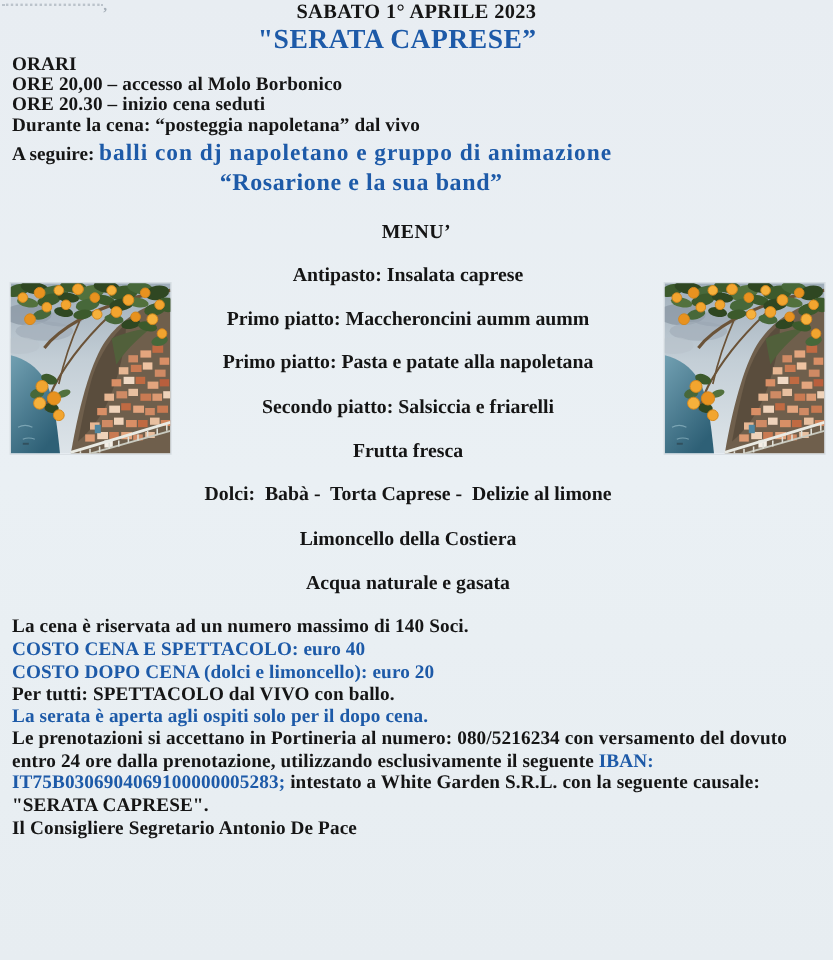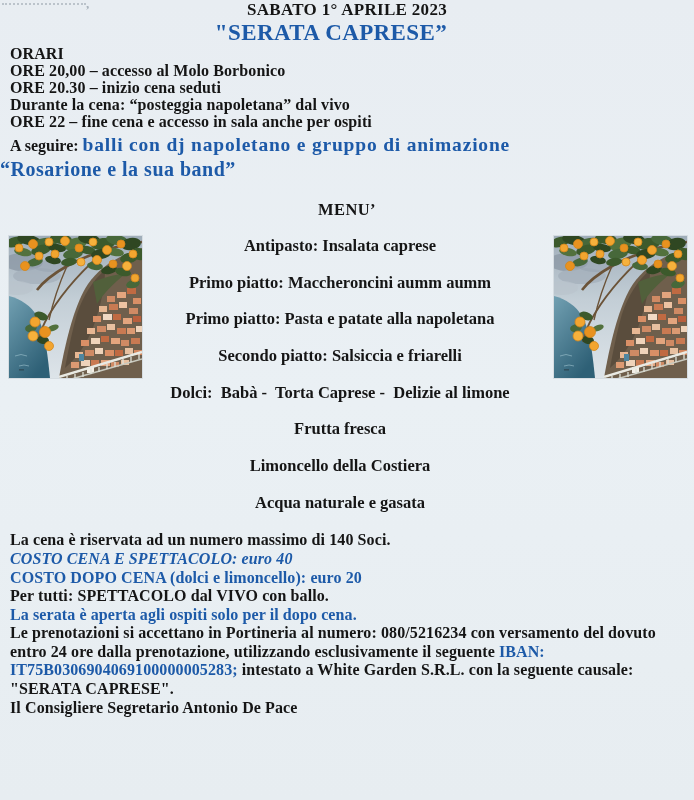--- a/index.html
+++ b/index.html
@@ -17,21 +17,21 @@
   .artifact{position:absolute;top:3px;left:2px;width:84px;border-top:2px dotted #98a2ad;opacity:.55}
   .artifact-comma{position:absolute;top:-4px;left:86px;color:#8a95a0;font-size:13px;opacity:.7}
 
   .date{padding-top:0;text-align:center;font-size:17px;line-height:20px;letter-spacing:.3px}
   .title{text-align:center;padding-right:32px;color:#1d5aa8;font-size:23px;line-height:25px;letter-spacing:.4px}
 
   .left-col{margin-left:10px;font-size:16px;line-height:17px;letter-spacing:.1px}
   .aseguire{margin-left:10px;margin-top:3px;line-height:24px}
   .aseguire .lbl{font-size:16px}
   .aseguire .big{color:#1d5aa8;font-size:19.5px;letter-spacing:.8px}
-  .band{color:#1d5aa8;font-size:20px;line-height:23px;text-align:left;padding-right:92px;letter-spacing:.5px}
+  .band{color:#1d5aa8;font-size:20px;line-height:23px;text-align:center;padding-right:92px;letter-spacing:.5px}
 
   .menu-heading{margin-top:19px;text-align:center;font-size:16.5px;line-height:20px;letter-spacing:.4px}
   .menu-item{text-align:center;padding-right:14px;font-size:16.5px;line-height:17px;white-space:pre-wrap;margin-top:19.7px}
   .menu-item.first{margin-top:17px}
 
   .footer{margin-left:10px;margin-top:20.5px;font-size:16px;line-height:18.6px;width:676px;letter-spacing:.1px}
   .f-line{white-space:pre-wrap}
   .resv{width:664px}
   .iban{color:#1d5aa8}
 
@@ -176,38 +176,37 @@
   <div class="artifact"></div>
   <div class="artifact-comma">,</div>
 
   <div class="date">SABATO 1° APRILE 2023</div>
   <div class="title">"SERATA CAPRESE”</div>
 
   <div class="left-col">ORARI</div>
   <div class="left-col">ORE 20,00 – accesso al Molo Borbonico</div>
   <div class="left-col">ORE 20.30 – inizio cena seduti</div>
   <div class="left-col">Durante la cena: “posteggia napoletana” dal vivo</div>
-  <div class="left-col">ORE 22 – fine cena e accesso in sala anche per ospiti</div>
 
   <div class="aseguire"><span class="lbl">A seguire: </span><span class="big">balli con dj napoletano e gruppo di animazione</span></div>
   <div class="band">“Rosarione e la sua band”</div>
 
   <div class="menu-heading">MENU’</div>
   <div class="menu-item first">Antipasto: Insalata caprese</div>
   <div class="menu-item">Primo piatto: Maccheroncini aumm aumm</div>
   <div class="menu-item">Primo piatto: Pasta e patate alla napoletana</div>
   <div class="menu-item">Secondo piatto: Salsiccia e friarelli</div>
+  <div class="menu-item">Frutta fresca</div>
   <div class="menu-item">Dolci:  Babà -  Torta Caprese -  Delizie al limone</div>
-  <div class="menu-item">Frutta fresca</div>
   <div class="menu-item">Limoncello della Costiera</div>
   <div class="menu-item">Acqua naturale e gasata</div>
 
   <div class="footer">
     <div class="f-line" style="color: rgb(21, 21, 21);">La cena è riservata ad un numero massimo di 140 Soci.</div>
-    <div class="f-line" style="color: rgb(29, 90, 168); font-style: italic;">COSTO CENA E SPETTACOLO: euro 40</div>
+    <div class="f-line" style="color: rgb(29, 90, 168);">COSTO CENA E SPETTACOLO: euro 40</div>
     <div class="f-line" style="color: rgb(29, 90, 168);">COSTO DOPO CENA (dolci e limoncello): euro 20</div>
     <div class="f-line" style="color: rgb(21, 21, 21);">Per tutti: SPETTACOLO dal VIVO con ballo.</div>
     <div class="f-line" style="color: rgb(29, 90, 168);">La serata è aperta agli ospiti solo per il dopo cena.</div>
     <div class="resv"><span>Le prenotazioni si accettano in Portineria al numero: 080/5216234 con versamento del dovuto entro 24 ore dalla prenotazione, utilizzando esclusivamente il seguente </span><span class="iban">IBAN: IT75B0306904069100000005283;</span><span> intestato a White Garden S.R.L. con la seguente causale: "SERATA CAPRESE".</span></div>
     <div class="f-line">Il Consigliere Segretario Antonio De Pace</div>
   </div>
 
   <svg class="photo left" viewBox="0 0 133 142" preserveAspectRatio="none">
       <use href="#lemon-photo"></use>
     </svg>

